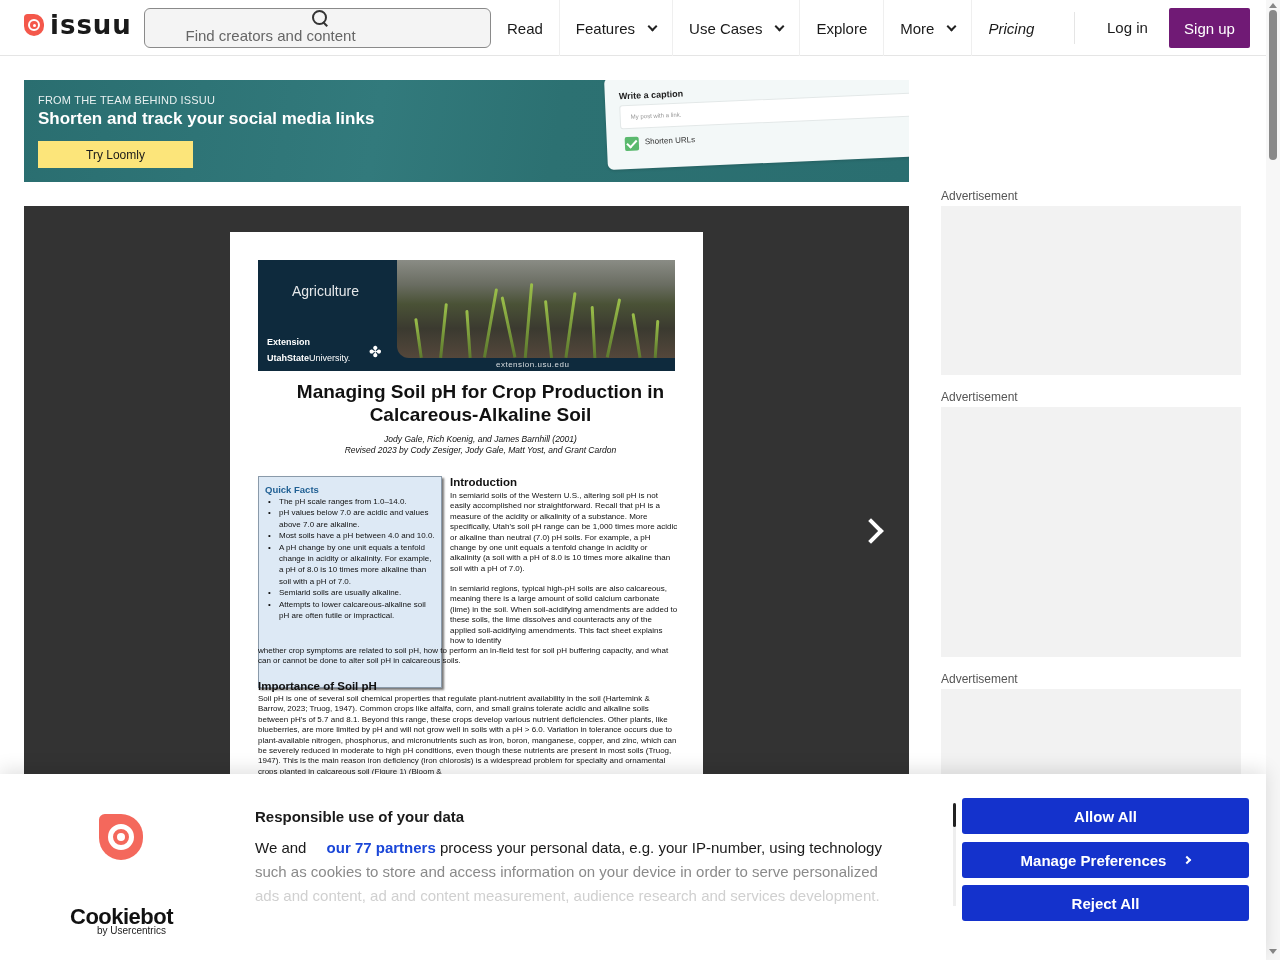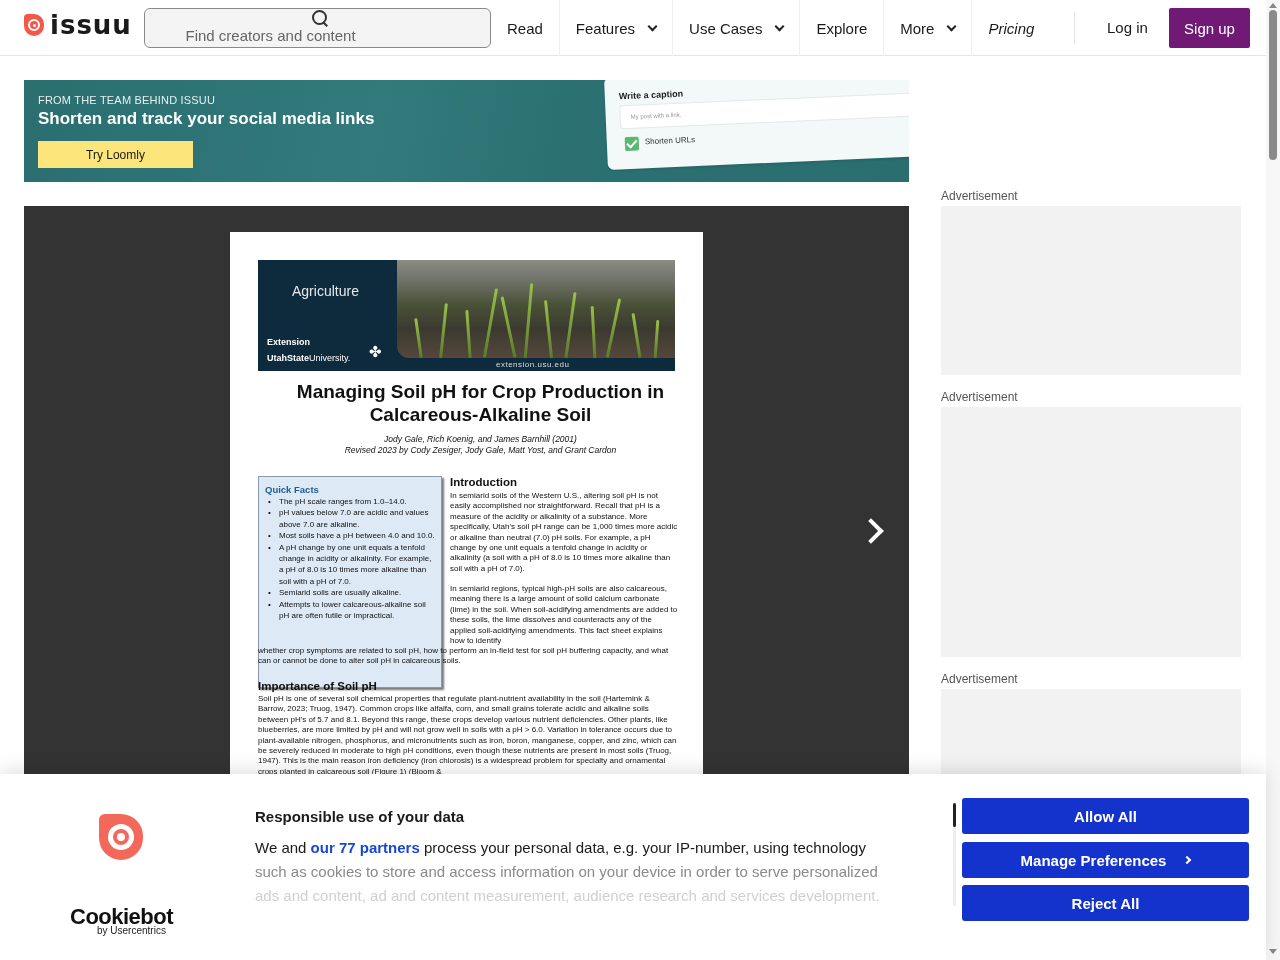--- a/index.html
+++ b/index.html
@@ -78,21 +78,21 @@
 
   
   .cookie { position: absolute; left: 0; top: 774px; width: 1266px; height: 186px; background: #fff; box-shadow: 0 -4px 18px rgba(0,0,0,0.12); }
   .cookie-logo { position: absolute; left: 99px; top: 40px; width: 44px; height: 46px; background: #f4685c; border-radius: 6px 23px 23px 23px; }
   .cookie-logo::before { content: ""; position: absolute; left: 9px; top: 10px; width: 26px; height: 26px; border: 5px solid #fff; border-radius: 50%; box-sizing: border-box; }
   .cookie-logo::after { content: ""; position: absolute; left: 18px; top: 19px; width: 8px; height: 8px; background: #fff; border-radius: 50%; }
   .cookiebot { position: absolute; left: 70px; top: 130px; font-size: 22px; font-weight: 700; color: #111; letter-spacing: -0.5px; }
   .cookiebot-sub { position: absolute; left: 97px; top: 151px; font-size: 10px; color: #222; }
   .cookie-title { position: absolute; left: 255px; top: 34px; font-size: 15px; font-weight: 700; color: #1a1a1a; }
   .cookie-text { position: absolute; left: 255px; top: 62px; width: 680px; font-size: 15px; line-height: 24px; color: #1a1a1a; }
-  .cookie-text .link { color: #1a46d8; font-weight: 700; }
+  .cookie-text .link { color: #1a46d8; font-weight: 700; margin-left: 16px; }
   .cookie-text .fade1 { color: #8a8a8a; }
   .cookie-text .fade2 { color: #d0d0d0; }
   .cookie-scroll { position: absolute; left: 953px; top: 29px; width: 3px; height: 103px; background: #eee; }
   .cookie-scroll-thumb { position: absolute; left: 0; top: 0; width: 3px; height: 24px; background: #222; border-radius: 2px; }
   .cbtn { position: absolute; left: 962px; width: 287px; height: 36px; background: #1432cc; color: #fff; border-radius: 3px; font-size: 15px; font-weight: 700; display: flex; align-items: center; justify-content: center; }
   .cbtn .arrow { display: inline-block; width: 6px; height: 6px; border-right: 2px solid #fff; border-top: 2px solid #fff; transform: rotate(45deg); margin-left: 18px; }
 </style>
 </head>
 <body>
 

